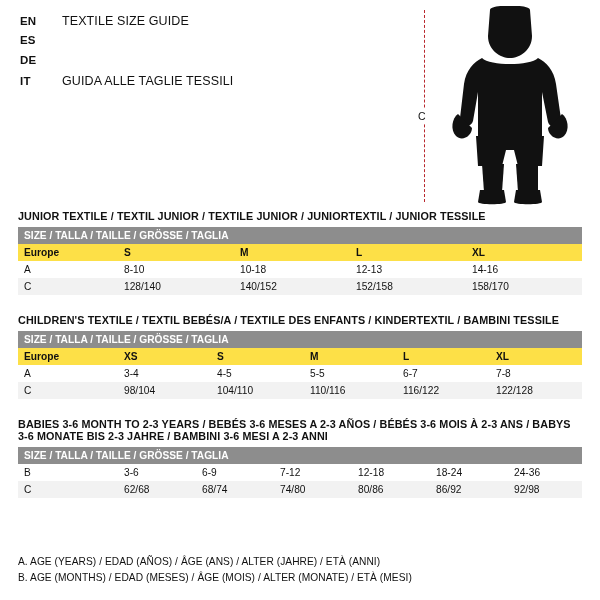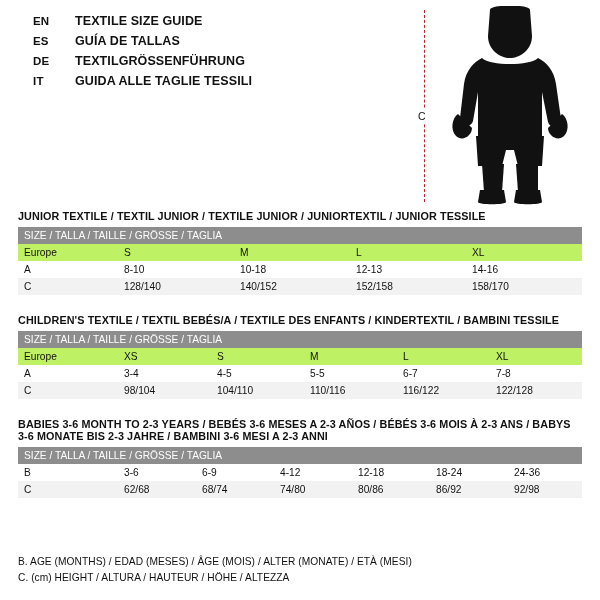--- a/index.html
+++ b/index.html
@@ -20,39 +20,39 @@
     width: 600px;
     height: 600px;
     box-sizing: border-box;
     padding: 14px 10px 10px 18px;
   }
 
   
   .lang-block {
     position: absolute;
     top: 14px;
-    left: 33px;
+    left: 20px;
     width: 400px;
   }
   .lang-row {
     display: flex;
     align-items: baseline;
     margin-bottom: 2px;
     height: 18px;
   }
   .lang-code {
     width: 42px;
     font-size: 11.5px;
     font-weight: 700;
     letter-spacing: 0.2px;
     color: #111;
   }
   .lang-title {
     font-size: 12.5px;
-    font-weight: 700;
+    font-weight: 400;
     letter-spacing: 0.1px;
     color: #111;
     text-transform: uppercase;
   }
 
   
   .figure-area {
     position: absolute;
     top: 6px;
     right: 14px;
@@ -101,25 +101,26 @@
   }
   table.size td {
     font-size: 10.2px;
     padding: 3px 0 3px 6px;
     color: #111;
     white-space: nowrap;
   }
   tr.head td {
     background: #8d8d8d;
     color: #ffffff;
-    font-weight: 400;
+    font-weight: 700;
     font-size: 10.2px;
   }
   tr.sub td {
-    background: #bef264;
+    background: #fde047;
+    font-weight: bold;
   }
   tr.alt td {
     background: #f2f2f2;
   }
   tr.plain td {
     background: #ffffff;
   }
 
   .block { position: absolute; left: 18px; width: 564px; }
 
@@ -142,25 +143,23 @@
 
 <div class="page">
 
   <div class="lang-block">
     <div class="lang-row">
       <span class="lang-code">EN</span>
       <span class="lang-title">Textile Size Guide</span>
     </div>
     <div class="lang-row">
       <span class="lang-code">ES</span>
-      <span class="lang-title">Guía de Tallas</span>
     </div>
     <div class="lang-row">
       <span class="lang-code">DE</span>
-      <span class="lang-title">Textilgrößenführung</span>
     </div>
     <div class="lang-row">
       <span class="lang-code">IT</span>
       <span class="lang-title">Guida alle Taglie Tessili</span>
     </div>
   </div>
 
   <div class="figure-area">
     <div class="dash-line"></div>
     <div class="c-label">C</div>
@@ -284,36 +283,36 @@
           <col style="width:74px">
         </colgroup>
       <tbody>
           <tr class="head">
         <td colspan="7">SIZE / TALLA / TAILLE / GRÖSSE / TAGLIA</td>
       </tr>
       <tr class="plain">
         <td>B</td>
         <td>3-6</td>
         <td>6-9</td>
-        <td>4-12</td>
+        <td>7-12</td>
         <td>12-18</td>
         <td>18-24</td>
         <td>24-36</td>
       </tr>
       <tr class="alt">
         <td>C</td>
         <td>62/68</td>
         <td>68/74</td>
         <td>74/80</td>
         <td>80/86</td>
         <td>86/92</td>
         <td>92/98</td>
       </tr>
     </tbody>
       </table>
   </div>
 
   <div class="legend">
+    <div>A. AGE (YEARS) / EDAD (AÑOS) / ÂGE (ANS) / ALTER (JAHRE) / ETÀ (ANNI)</div>
     <div>B. AGE (MONTHS) / EDAD (MESES) / ÂGE (MOIS) / ALTER (MONATE) / ETÀ (MESI)</div>
-    <div>C. (cm) HEIGHT / ALTURA / HAUTEUR / HÖHE / ALTEZZA</div>
   </div>
 
 </div>
 
 </body></html>

